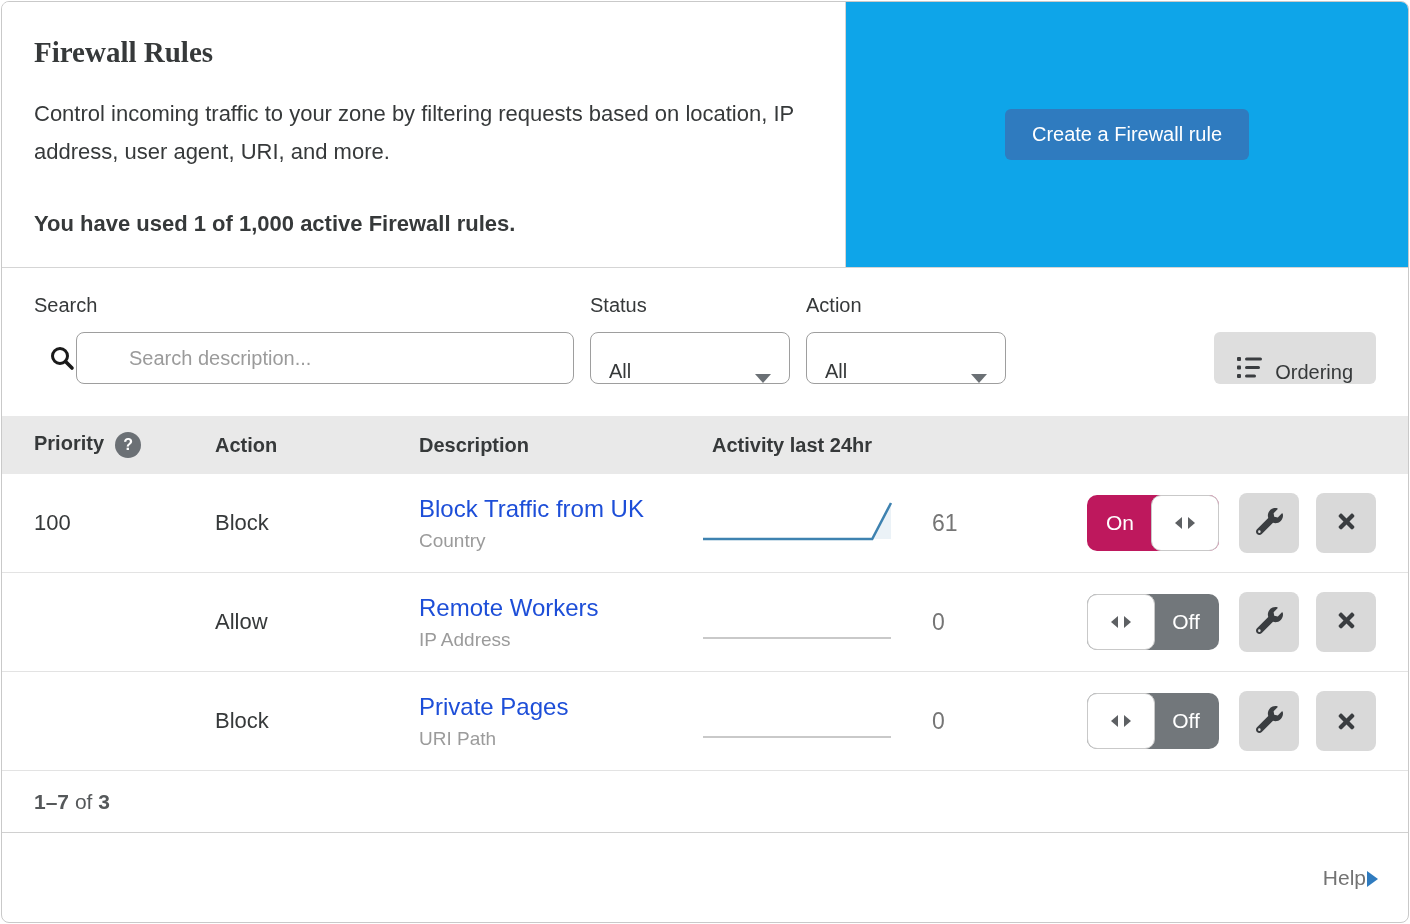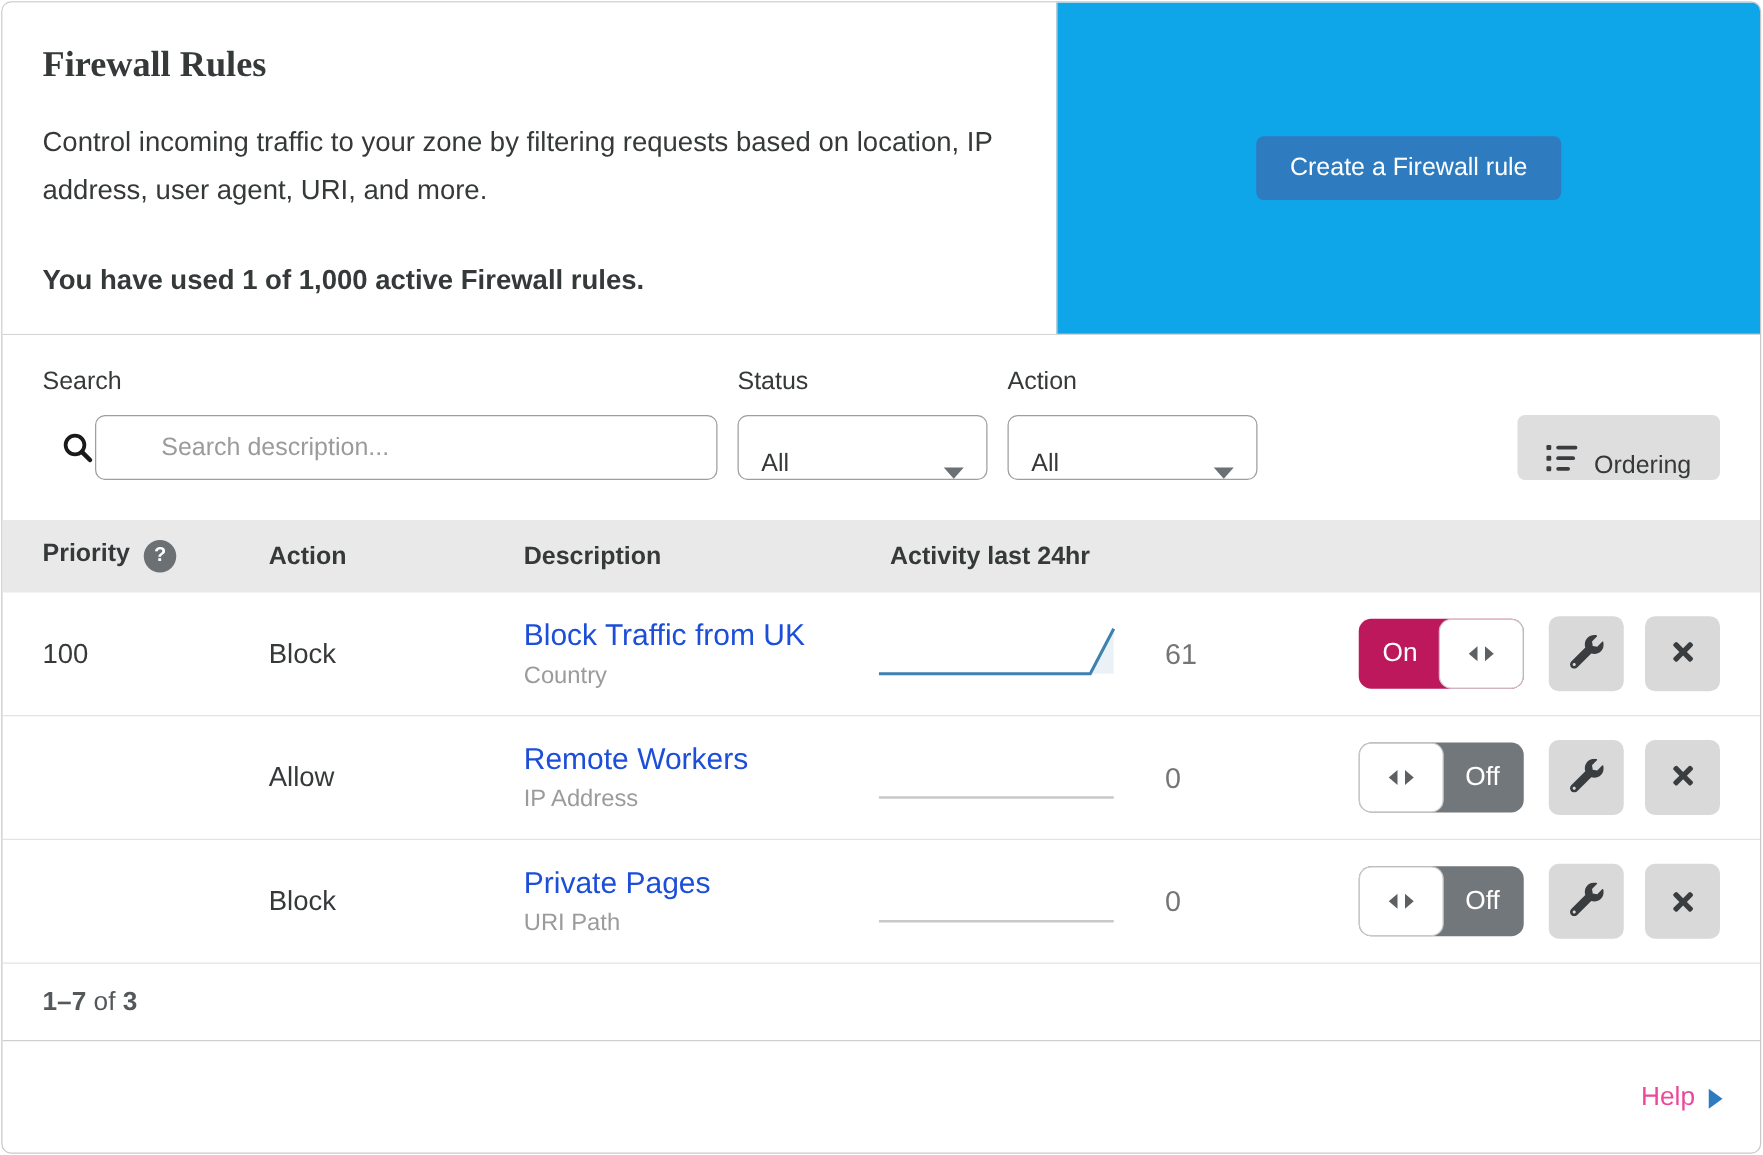--- a/index.html
+++ b/index.html
@@ -108,21 +108,21 @@
     height: 62px; display: flex; align-items: center; padding: 0 32px;
     font-size: 21px; color: #55585a; border-bottom: 1px solid #d0d0d0;
   }
   .pagination b { color: #55585a; }
   .pagination .sep { white-space: pre; }
   .help-bar {
     flex: 1; display: flex; align-items: center; justify-content: flex-end;
     padding: 0 30px; min-height: 64px;
   }
   .help-link {
-    color: #ec4899; font-size: 21px; display: flex; align-items: center; gap: 11px;
+    color: #737373; font-size: 21px; display: flex; align-items: center; gap: 1px;
     cursor: pointer; text-decoration: none;
   }
   .arrow-right {
     width: 0; height: 0; border-top: 8px solid transparent;
     border-bottom: 8px solid transparent; border-left: 11px solid #2f7bbf;
     margin-top: 2px;
   }
 </style>
 </head>
 <body>

